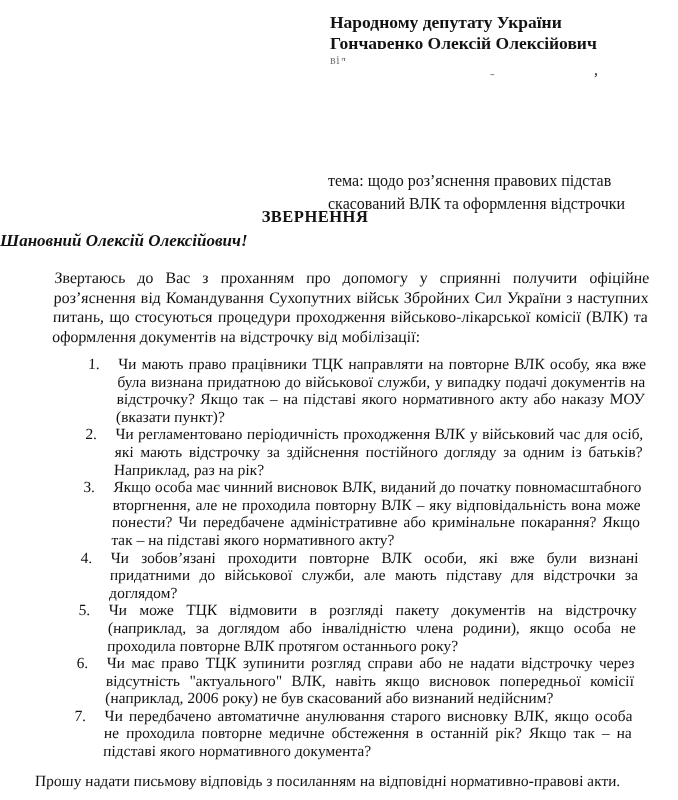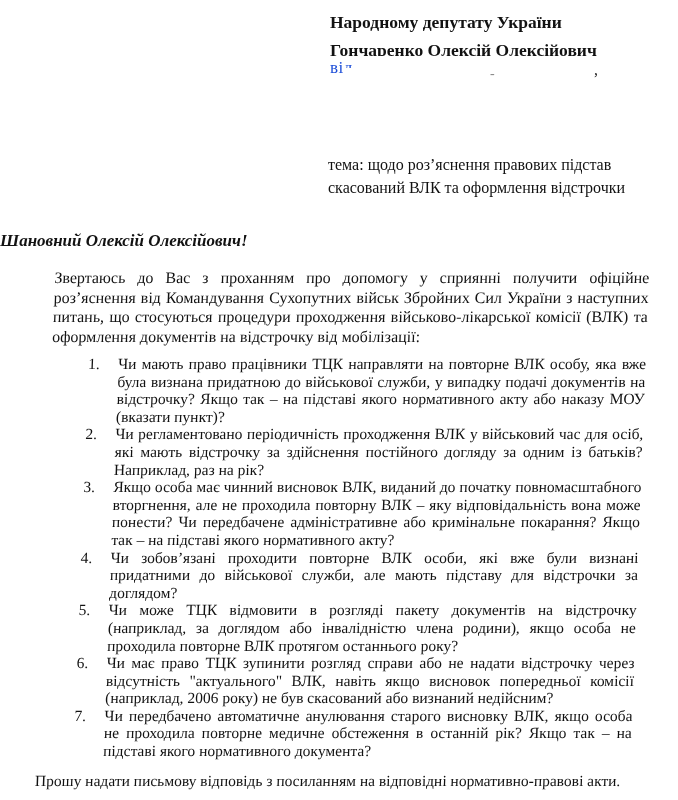--- a/index.html
+++ b/index.html
@@ -24,38 +24,37 @@
     width: 330px;
   }
   .recipient-line1 {
     font-weight: bold;
     font-size: 17.5px;
     line-height: 21px;
     white-space: nowrap;
   }
   
   .recipient-line2-clip {
-    margin-top: 7px;
     height: 16px;              
     overflow: hidden;
   }
   .recipient-line2-clip .txt {
     font-weight: bold;
     font-size: 17.5px;
     line-height: 20px;
     white-space: nowrap;
     display: block;
   }
   
   .recipient-line3 {
     margin-top: 4px;
-    font-size: 17px;
+    font-size: 12px;
     line-height: 15px;
     letter-spacing: 0.5px;
-    color: #1d4ed8;
+    color: #737373;
   }
   .clipped-letter {
     display: inline-block;
     clip-path: inset(0 0 46% 0);
   }
   .remnant-dash {
     position: absolute;
     left: 490px;
     top: 66px;
     font-size: 14px;
@@ -65,21 +64,21 @@
     position: absolute;
     left: 594px;
     top: 61px;
     font-size: 16px;
     color: #2b2b2b;
   }
   
   .subject {
     position: absolute;
     left: 328px;
-    top: 154px;
+    top: 170px;
     width: 345px;
     font-size: 16px;
     line-height: 22.5px;
   }
   
   .heading {
     position: absolute;
     left: 0;
     top: 207px;
     width: 630px;
@@ -154,20 +153,21 @@
     <div class="recipient-line3"><span>ві</span><span class="clipped-letter">д</span></div>
   </div>
   <span class="remnant-dash">-</span>
   <span class="remnant-comma">,</span>
 
   <div class="subject">
     <div>тема: щодо роз’яснення правових підстав</div>
     <div>скасований ВЛК та оформлення відстрочки</div>
   </div>
 
+  <div class="heading">ЗВЕРНЕННЯ</div>
   <div class="salutation">Шановний Олексій Олексійович!</div>
 
   <div class="body-text">
     <p class="intro">Звертаюсь до Вас з проханням про допомогу у сприянні получити офіційне роз’яснення від Командування Сухопутних військ Збройних Сил України з наступних питань, що стосуються процедури проходження військово-лікарської комісії (ВЛК) та оформлення документів на відстрочку від мобілізації:</p>
 
     <ol class="q-list">
       <li class="q-item">
         <span class="q-num">1.</span>
         <span>Чи мають право працівники ТЦК направляти на повторне ВЛК особу, яка вже була визнана придатною до військової служби, у випадку подачі документів на відстрочку? Якщо так – на підставі якого нормативного акту або наказу МОУ (вказати пункт)?</span>
       </li>

